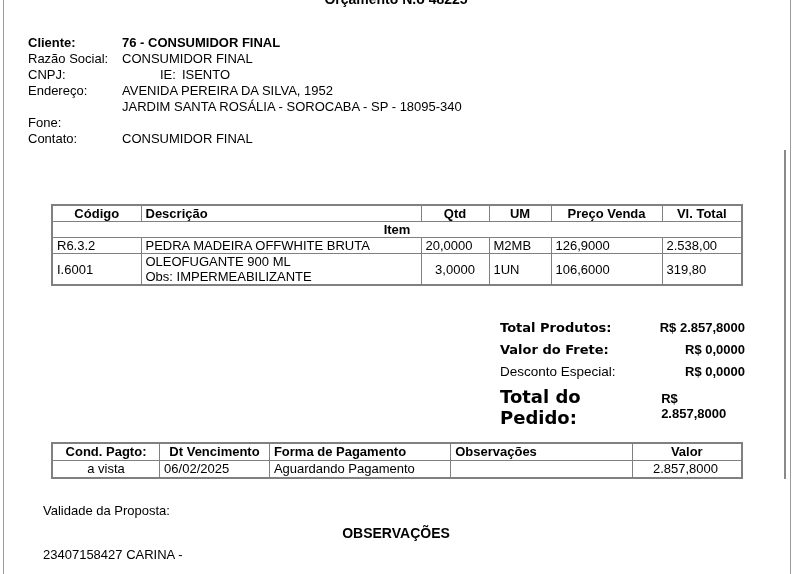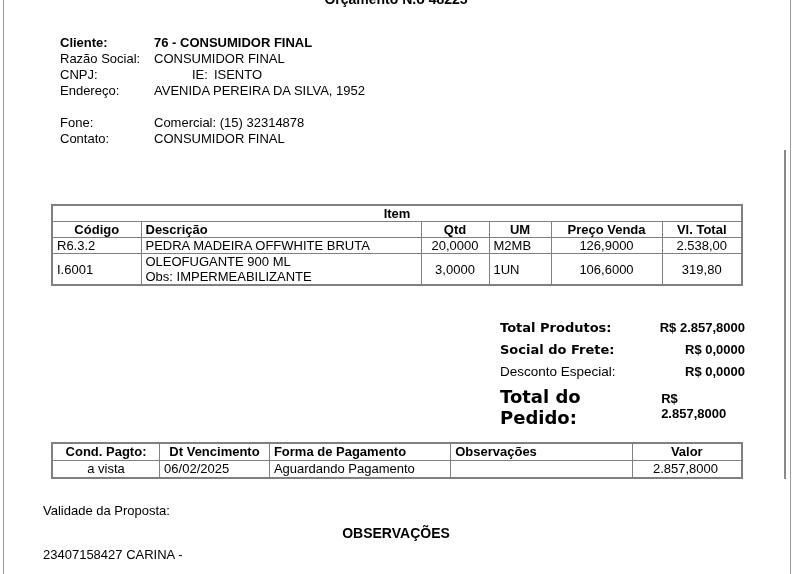--- a/index.html
+++ b/index.html
@@ -10,33 +10,33 @@
   }
   .page-border-left { position:absolute; left:3px; top:0; width:1px; height:574px; background:#9a9a9a; }
   .page-border-right { position:absolute; left:790px; top:0; width:1px; height:574px; background:#9a9a9a; }
   .scroll-thumb { position:absolute; left:784px; top:150px; width:2px; height:329px; background:#8a8a8a; }
 
   .title {
     position:absolute; left:0; width:792px; top:-9px; text-align:center;
     font-weight:bold; font-size:14px; line-height:16px;
   }
 
-  .client { position:absolute; left:60px; top:35px; line-height:16px; }
+  .client { position:absolute; left:28px; top:35px; line-height:16px; }
   .client .row { display:flex; height:16px; }
   .client .lbl { width:94px; }
   .client .val { white-space:nowrap; }
   .client .bold { font-weight:bold; }
   .client .ie { margin-left:38px; }
 
   table { border-collapse:collapse; position:absolute; }
   .items { left:51px; top:204px; width:692px; border:2px solid #808080; }
   .items td, .items th { border:1px solid #808080; padding:0 4px; font-size:13px; line-height:15px; }
   .items th { font-weight:bold; text-align:center; height:15px; }
   .items th.left { text-align:left; }
-  .items td.r { text-align:center;margin-top:12px; }
+  .items td.r { text-align:left;margin-top:12px; }
   .items td.c { text-align:center; }
   .items tr.item-row-2 td { height:30px; }
 
   .totals { position:absolute; left:500px; top:320px; width:245px; }
   .totals .trow { display:flex; justify-content:space-between; align-items:baseline; }
   .totals .tlabel { font-family:"DejaVu Sans", sans-serif; font-weight:bold; font-size:13px; }
   .totals .tlabel.normal { font-family:"Liberation Sans", sans-serif; font-weight:normal; font-size:13.5px; }
   .totals .tval { font-weight:bold; font-size:13px; }
   .totals .big { font-family:"DejaVu Sans", sans-serif; font-weight:bold; font-size:18px; }
 
@@ -73,51 +73,51 @@
     <span class="lbl">CNPJ:</span>
     <span class="val ie">IE:</span>
     <span class="val" style="margin-left:6px">ISENTO</span>
   </div>
   <div class="row">
     <span class="lbl">Endereço:</span>
     <span class="val">AVENIDA PEREIRA DA SILVA, 1952</span>
   </div>
   <div class="row">
     <span class="lbl"></span>
+    <span class="val">JARDIM SANTA ROSÁLIA - SOROCABA - SP - 18095-340</span>
   </div>
   <div class="row">
     <span class="lbl">Fone:</span>
-    <span class="val">Comercial: (15) 32314878</span>
   </div>
   <div class="row">
     <span class="lbl">Contato:</span>
     <span class="val">CONSUMIDOR FINAL</span>
   </div>
 </div>
 
 <table class="items">
   <colgroup>
     <col style="width:89px">
       <col style="width:280px">
       <col style="width:68px">
       <col style="width:62px">
       <col style="width:111px">
       <col style="width:80px">
   </colgroup>
   <tbody>
       <tr>
-    <th colspan="6">Item</th>
-  </tr>
-  <tr>
     <th>Código</th>
     <th class="left">Descrição</th>
     <th>Qtd</th>
     <th>UM</th>
     <th>Preço Venda</th>
     <th>Vl. Total</th>
+  </tr>
+  <tr>
+    <th colspan="6">Item</th>
   </tr>
   <tr>
     <td>R6.3.2</td>
     <td>PEDRA MADEIRA OFFWHITE BRUTA</td>
     <td class="r">20,0000</td>
     <td>M2MB</td>
     <td class="r">126,9000</td>
     <td class="r">2.538,00</td>
   </tr>
   <tr class="item-row-2">
@@ -133,21 +133,21 @@
   </tr>
 </tbody>
   </table>
 
 <div class="totals">
   <div class="trow" style="height:22px">
     <span class="tlabel">Total Produtos:</span>
     <span class="tval">R$ 2.857,8000</span>
   </div>
   <div class="trow" style="height:22px">
-    <span class="tlabel">Social do Frete:</span>
+    <span class="tlabel">Valor do Frete:</span>
     <span class="tval">R$ 0,0000</span>
   </div>
   <div class="trow" style="height:22px">
     <span class="tlabel normal">Desconto Especial:</span>
     <span class="tval">R$ 0,0000</span>
   </div>
   <div class="trow" style="height:24px">
     <span class="tlabel big">Total do Pedido:</span>
     <span class="tval">R$ 2.857,8000</span>
   </div>

